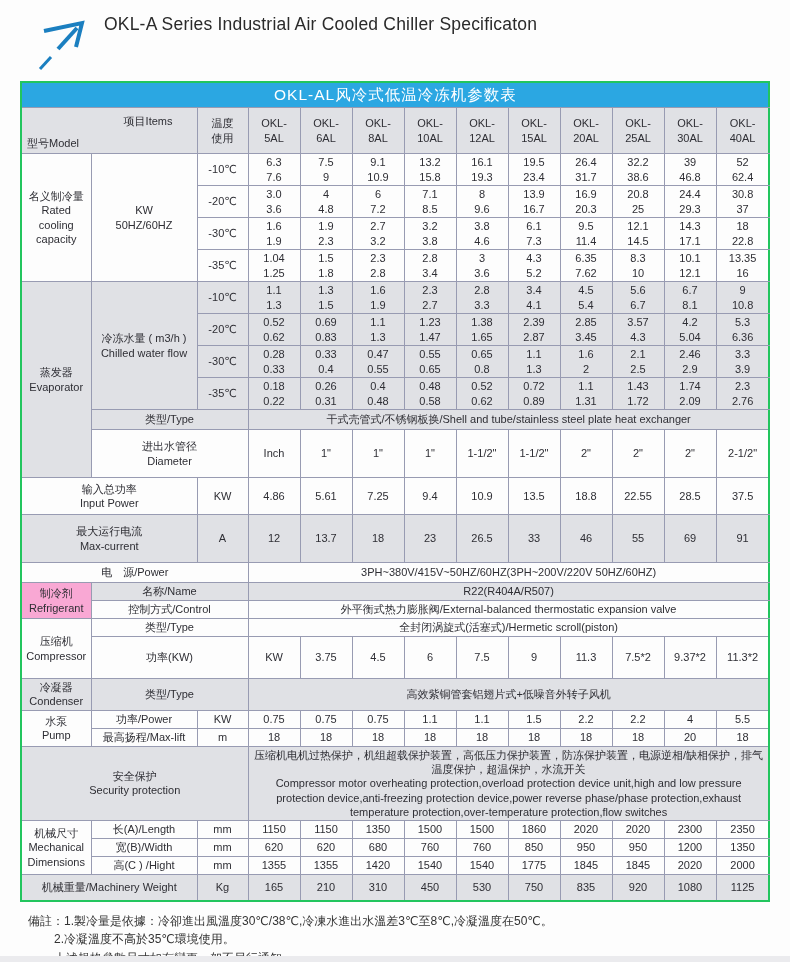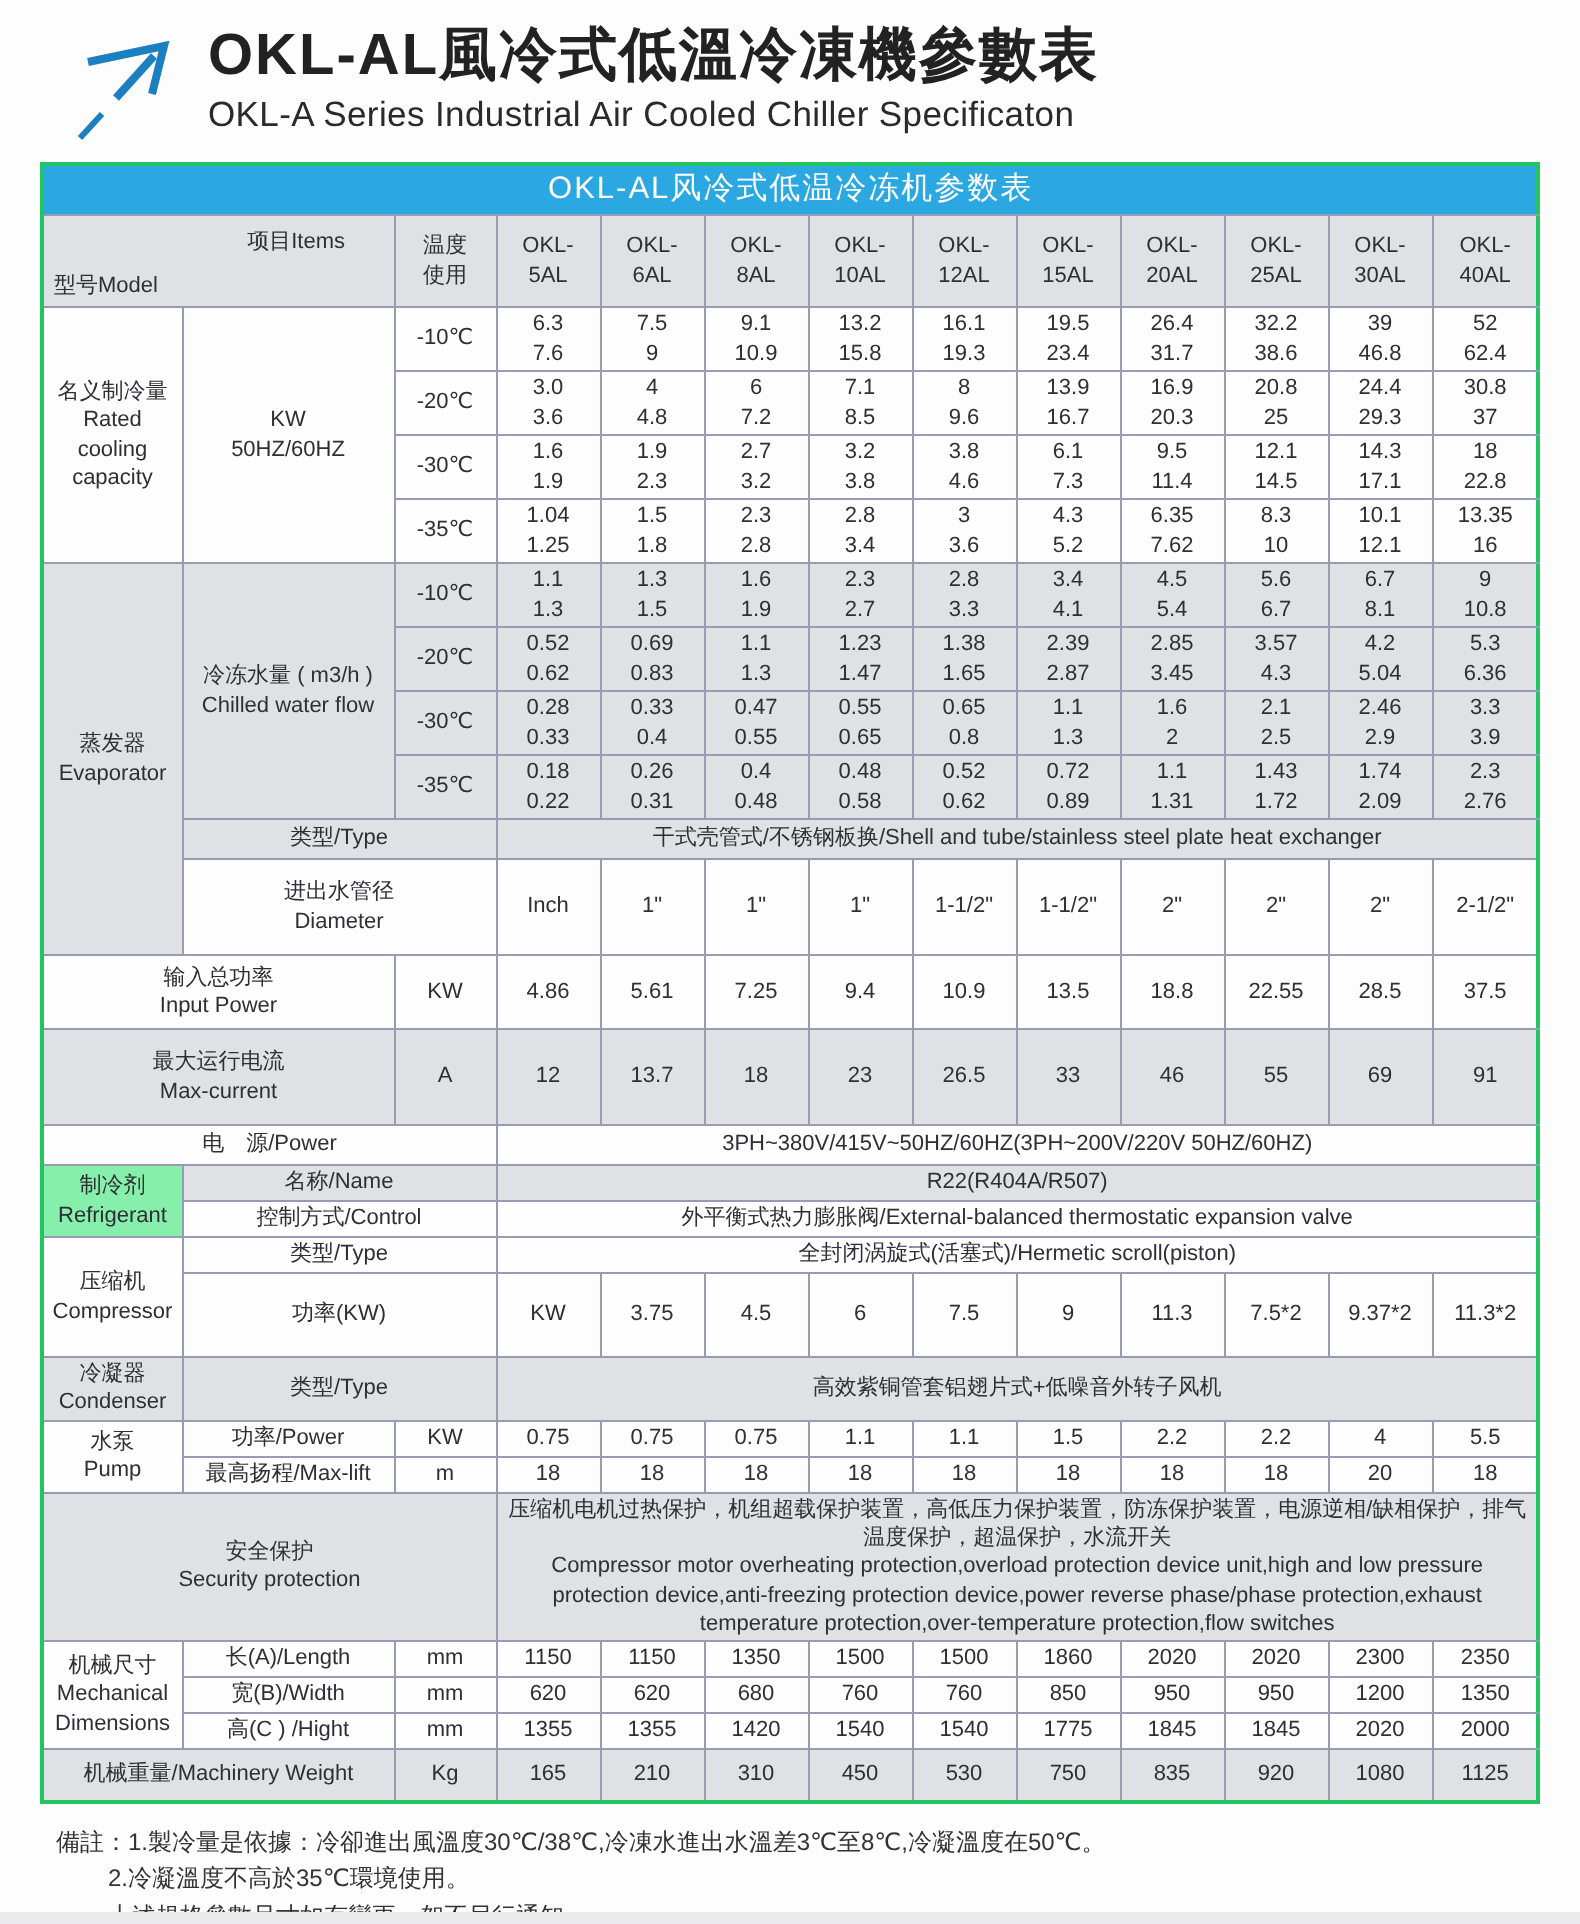--- a/index.html
+++ b/index.html
@@ -21,21 +21,21 @@
   table.spec td{
     border:1px solid #989bb2;font-size:11px;text-align:center;vertical-align:middle;
     padding:1px 2px;color:#2e2e34;white-space:pre-line;line-height:1.3;overflow:hidden;
   }
   tr.banner-row td{
     background:#2ba7e2;color:#ffffff;font-size:15.5px;letter-spacing:1px;
     padding:2px 0;white-space:nowrap;
   }
   tr.hdr td{background:#e0e1e5;font-size:11px;}
   .gray td{background:#e0e1e5;}
-  td.gray{background:#86efac;}
+  td.gray{background:#f9a8d4;}
   .r18{height:18px;} .r20{height:20px;} .r26{height:26px;} .r28{height:28px;}
   .r30{height:42px;} .r32{height:32px;} .r36{height:48px;} .r37{height:37px;}
   
   td.diag{
     position:relative;padding:0;height:30px;
     background-image:linear-gradient(to bottom right,transparent 49.4%,#989bb2 49.4%,#989bb2 50.6%,transparent 50.6%);
     background-color:#e0e1e5;
   }
   td.diag .diag-model{position:absolute;left:5px;bottom:3px;font-size:11px;}
   td.diag .diag-items{position:absolute;right:24px;top:6px;font-size:11px;}
@@ -52,21 +52,20 @@
 </head>
 <body>
 
 <div class="page-head">
   <svg class="logo" viewBox="0 0 56 56">
     <path d="M10 15 L48 7 L42 31" fill="none" stroke="#1b7fc0" stroke-width="4" stroke-linecap="butt"></path>
     <path d="M43 12 L24 33" fill="none" stroke="#1b7fc0" stroke-width="4"></path>
     <path d="M17 41 L6 53" fill="none" stroke="#1b7fc0" stroke-width="3"></path>
   </svg>
   <div class="titles">
-    <div class="title-zh">OKL-AL風冷式低溫冷凍機參數表</div>
     <div class="title-en">OKL-A Series Industrial Air Cooled Chiller Specificaton</div>
   </div>
 </div>
 
 <table class="spec">
   <colgroup>
     <col style="width:70px">
       <col style="width:106px">
       <col style="width:51px">
     <col style="width:52px">

